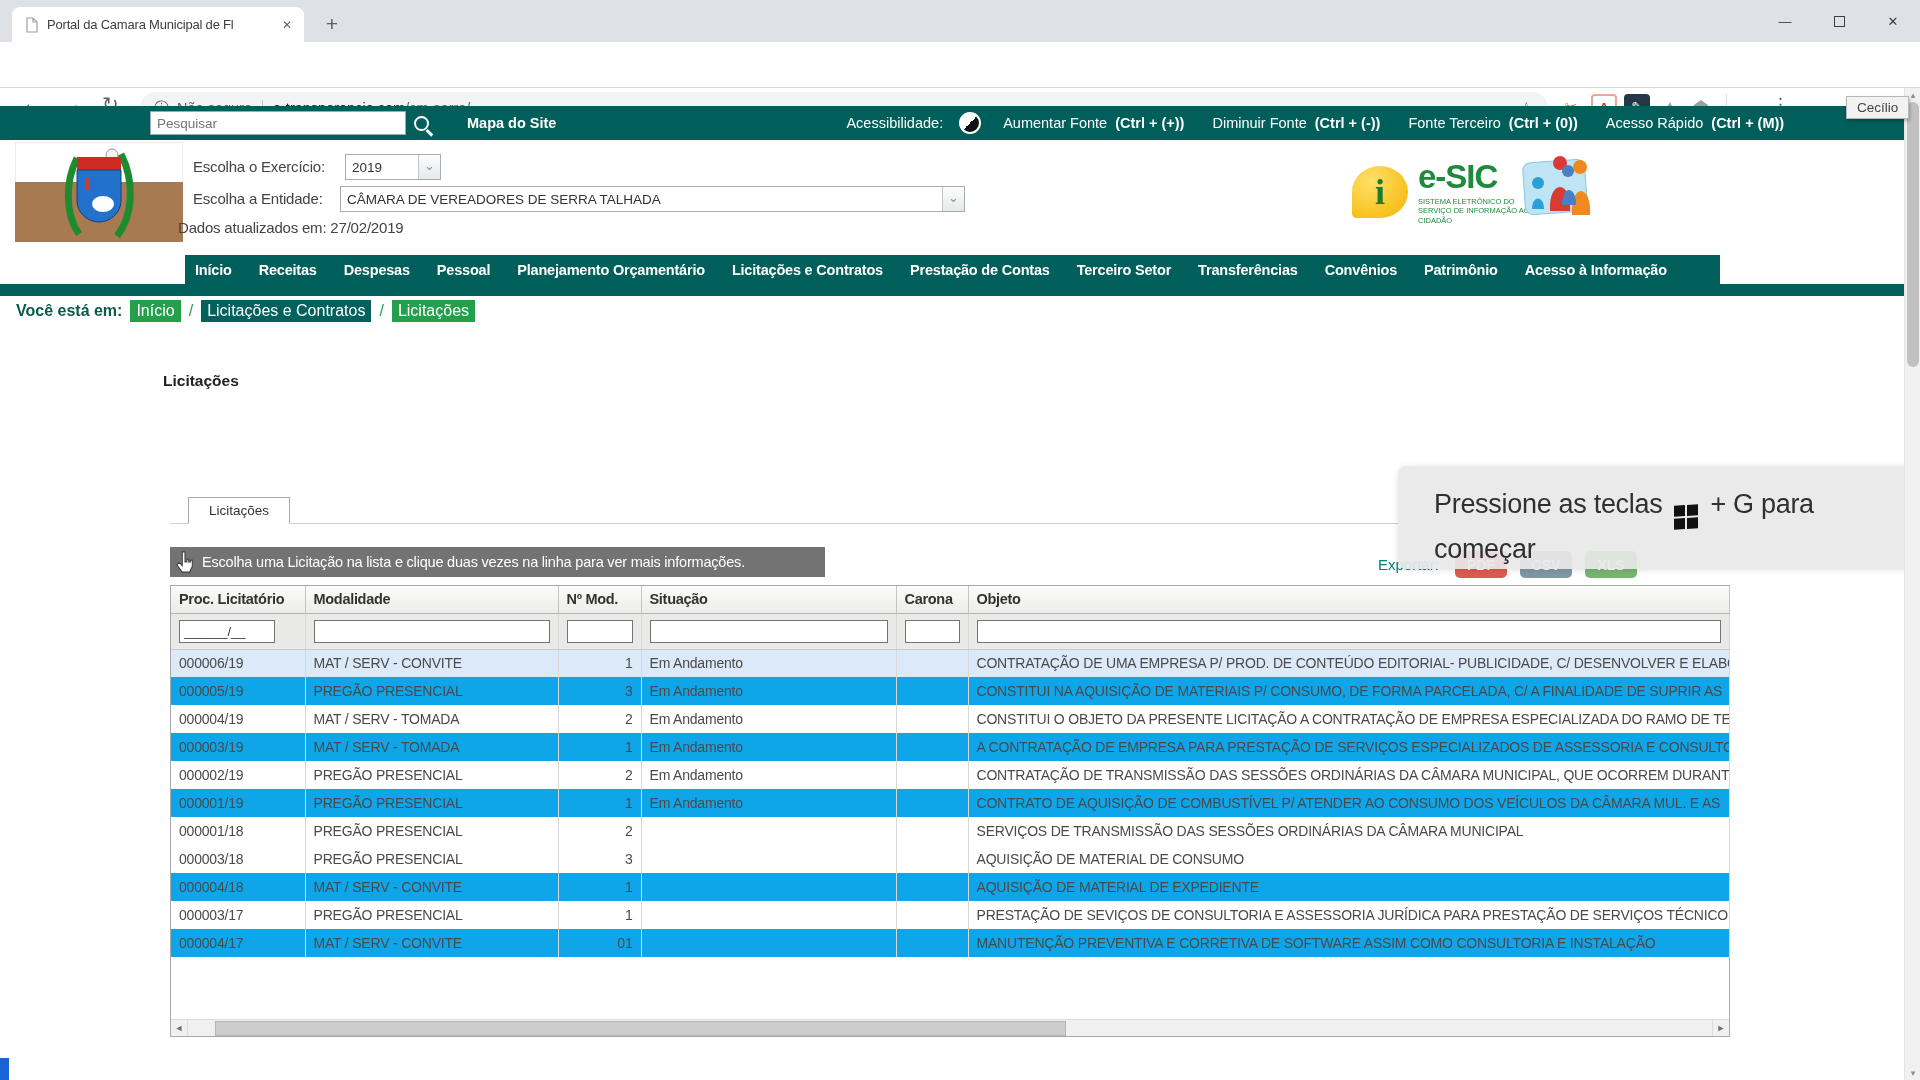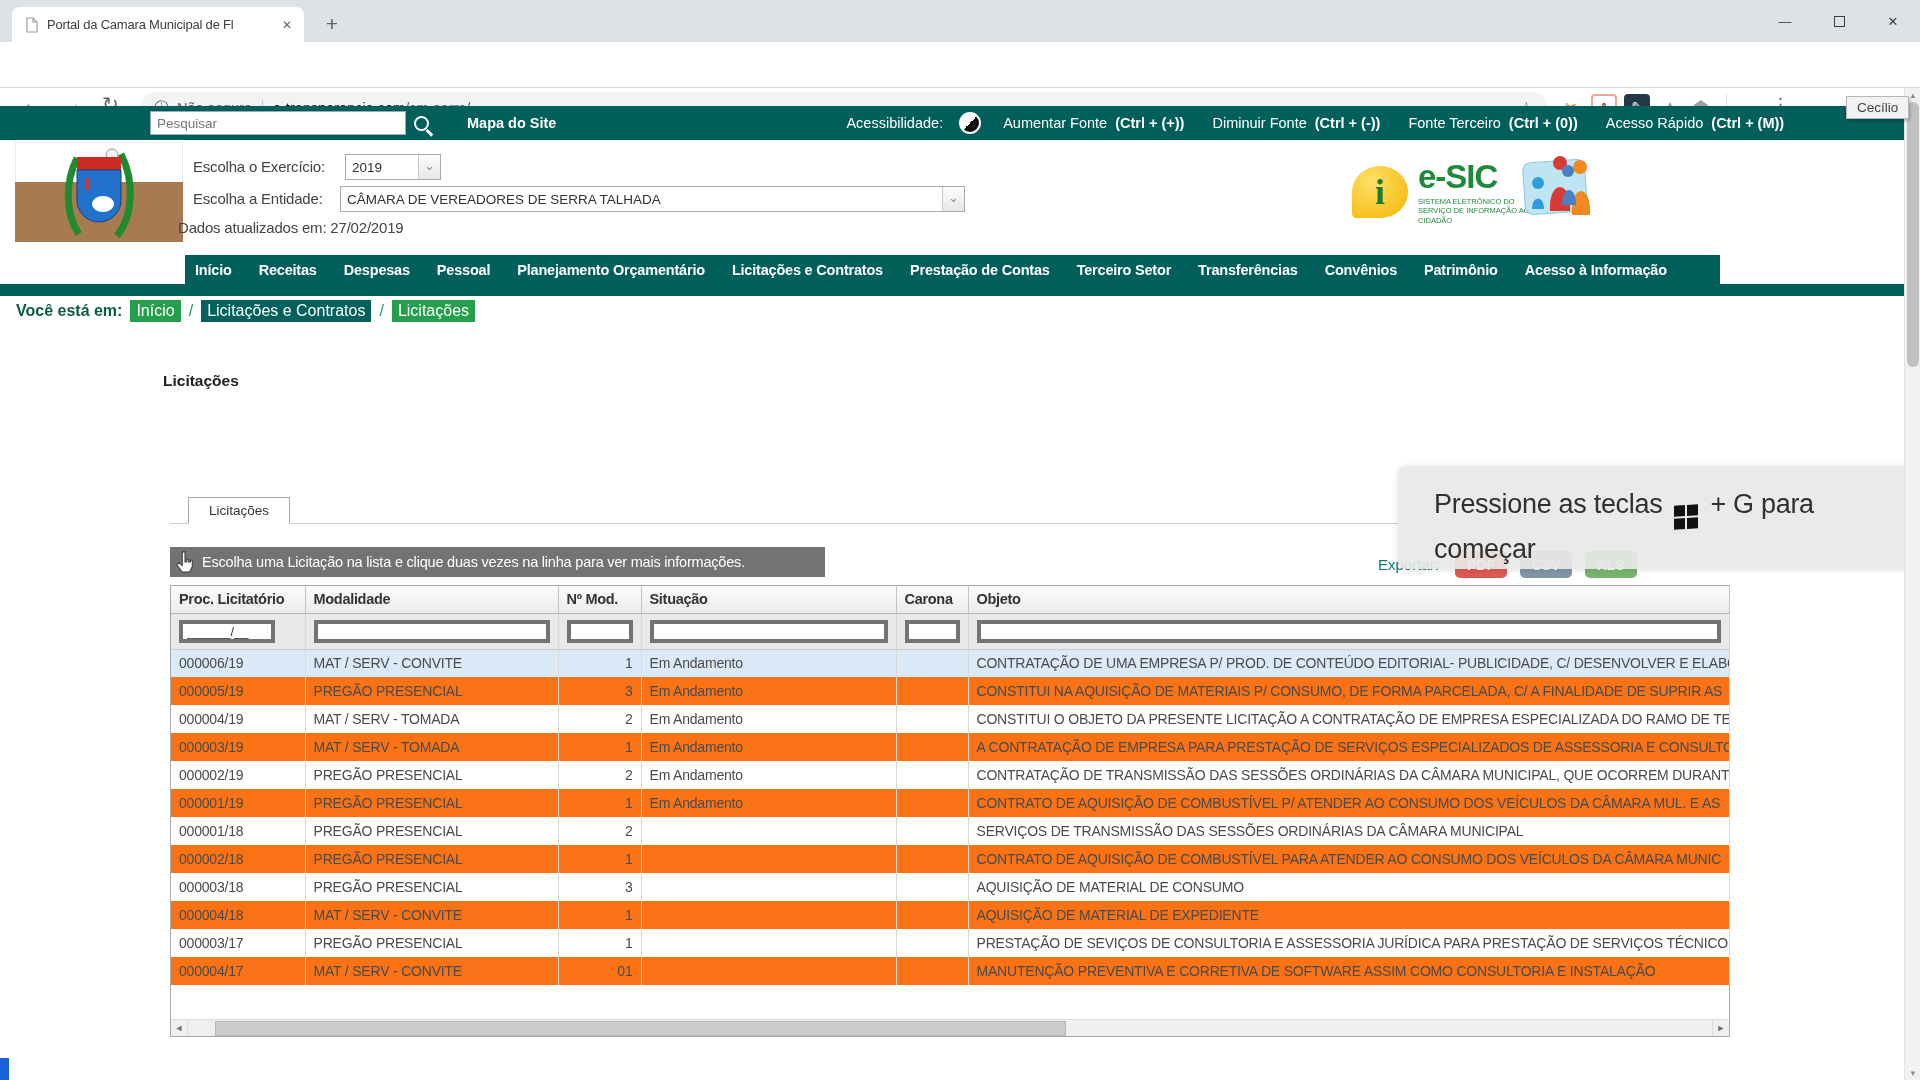--- a/index.html
+++ b/index.html
@@ -87,23 +87,23 @@
   .exp-btn.pdf { background:#dd5a52; }
   .exp-btn.csv { background:#7f98a6; }
   .exp-btn.xls { background:#77b56f; }
 
   
   .table-outer { position:absolute; left:170px; top:585px; width:1560px; height:452px; border:1px solid #a9a9a9; background:#fff; }
   table.grid { border-collapse:collapse; table-layout:fixed; width:1558px; }
   .grid th { height:27px; background:linear-gradient(#fbfbfa,#ececea); border-right:1px solid #c4c4c2; border-bottom:1px solid #b5b5b3; font-size:14.5px; color:#333; text-align:left; padding:0 8px; font-weight:bold; letter-spacing:-0.3px; white-space:nowrap; overflow:hidden; }
   .grid td { height:28px; font-size:14px; color:#4a4a4a; padding:0 8px; border-right:1px solid #d8d8d6; white-space:nowrap; overflow:hidden; letter-spacing:-0.2px; }
   .grid tr.filter td { height:36px; background:#e9e9e7; border-bottom:1px solid #c9c9c7; }
-  .grid tr.filter input { height:23px; width:100%; border:4px solid #737373; background:#fff; font-size:13px; padding:0 4px; color:#333; font-family:inherit; }
+  .grid tr.filter input { height:23px; width:100%; border:1px solid #737373; background:#fff; font-size:13px; padding:0 4px; color:#333; font-family:inherit; }
   .grid tr.filter td.proc input { width:96px; }
-  .grid tr.alt td { background:#f97316; }
+  .grid tr.alt td { background:#0ea5e9; }
   .grid tr.selected td { background:#dbe9f8; }
   .grid td.num { text-align:right; }
   .hscroll { position:absolute; left:0; bottom:0; width:1558px; height:17px; background:#f0f0f0; border-top:1px solid #dcdcdc; }
   .hs-arrow { position:absolute; top:0; width:17px; height:16px; color:#707070; font-size:9px; text-align:center; line-height:16px; background:#f0f0f0; }
   .hs-arrow.left { left:0; border-right:1px solid #dcdcdc; }
   .hs-arrow.right { right:0; border-left:1px solid #dcdcdc; }
   .hs-thumb { position:absolute; left:44px; top:1px; width:851px; height:15px; background:#cdcdcd; border:1px solid #b5b5b5; }
 
   
   .gamebar { position:absolute; left:1398px; top:466px; width:522px; height:103px; background:rgba(232,232,232,0.92); border-radius:8px 0 0 8px; box-shadow:0 1px 6px rgba(0,0,0,0.12); padding:18px 0 0 36px; font-size:27px; color:#303030; line-height:40px; z-index:40; letter-spacing:-0.3px; }
@@ -348,28 +348,20 @@
           <td>CONTRATO DE AQUISIÇÃO DE COMBUSTÍVEL P/ ATENDER AO CONSUMO DOS VEÍCULOS DA CÂMARA MUL. E AS</td>
         </tr>
         <tr>
           <td>000001/18</td>
           <td>PREGÃO PRESENCIAL</td>
           <td class="num">2</td>
           <td></td>
           <td></td>
           <td>SERVIÇOS DE TRANSMISSÃO DAS SESSÕES ORDINÁRIAS DA CÂMARA MUNICIPAL</td>
         </tr>
-        <tr class="alt">
-          <td>000002/18</td>
-          <td>PREGÃO PRESENCIAL</td>
-          <td class="num">1</td>
-          <td></td>
-          <td></td>
-          <td>CONTRATO DE AQUISIÇÃO DE COMBUSTÍVEL PARA ATENDER AO CONSUMO DOS VEÍCULOS DA CÂMARA MUNIC</td>
-        </tr>
         <tr>
           <td>000003/18</td>
           <td>PREGÃO PRESENCIAL</td>
           <td class="num">3</td>
           <td></td>
           <td></td>
           <td>AQUISIÇÃO DE MATERIAL DE CONSUMO</td>
         </tr>
         <tr class="alt">
           <td>000004/18</td>

